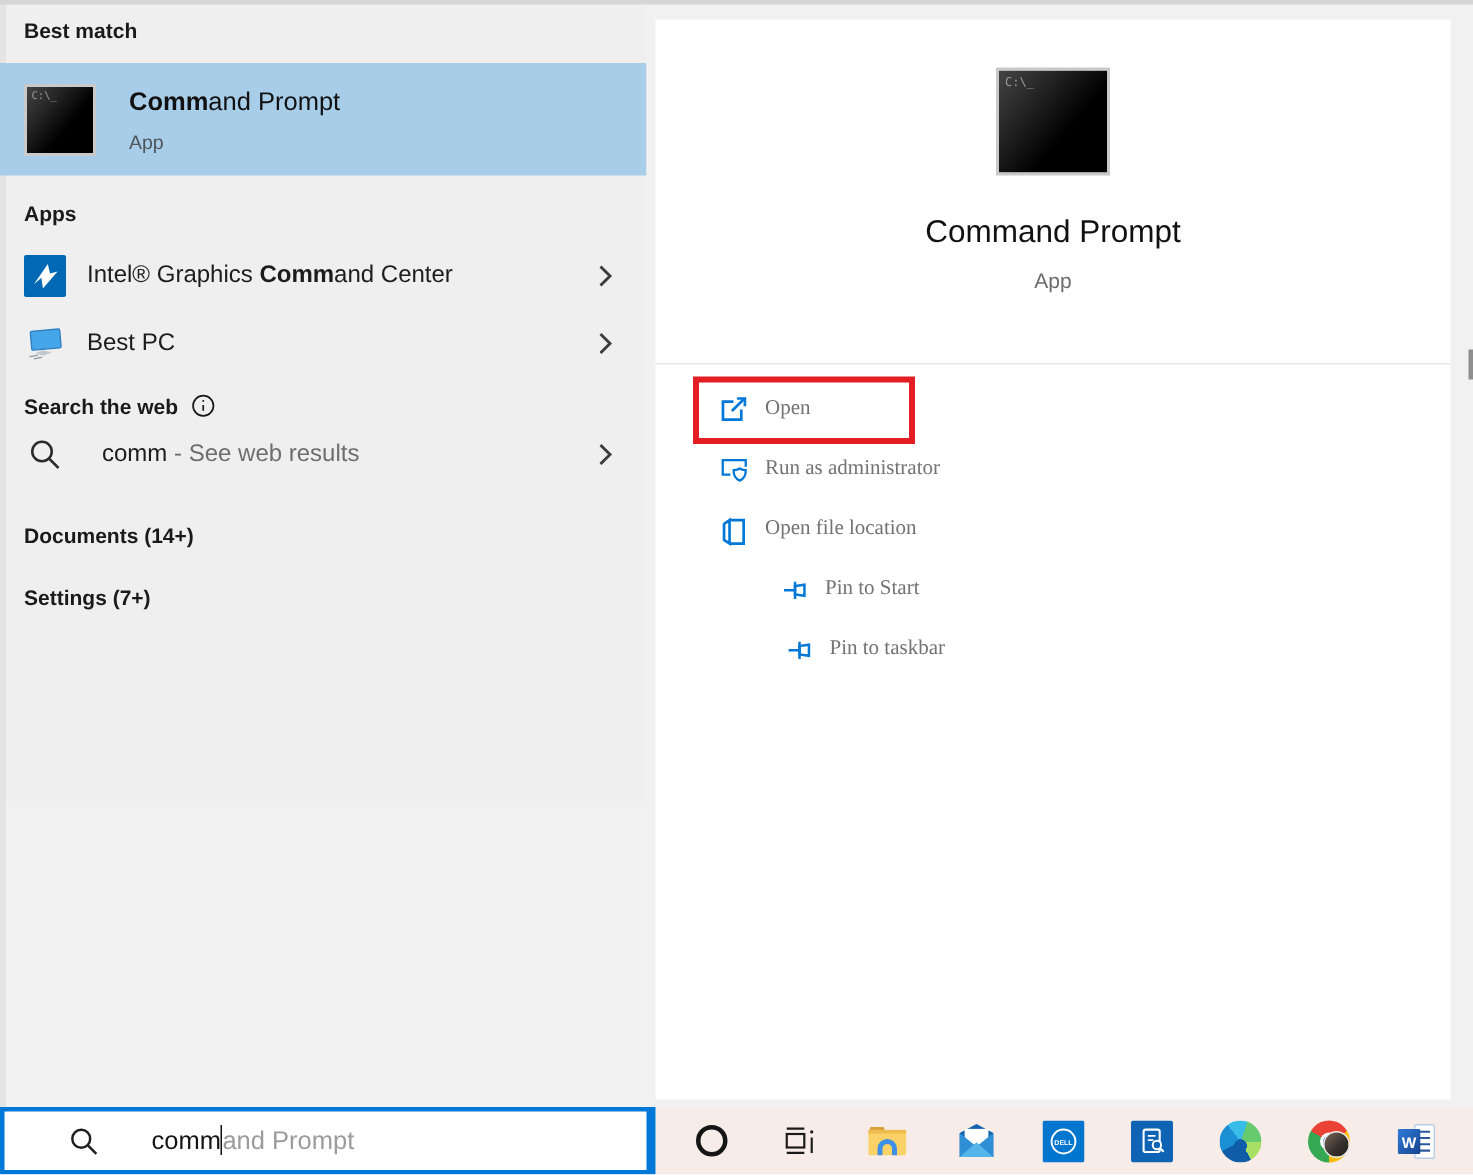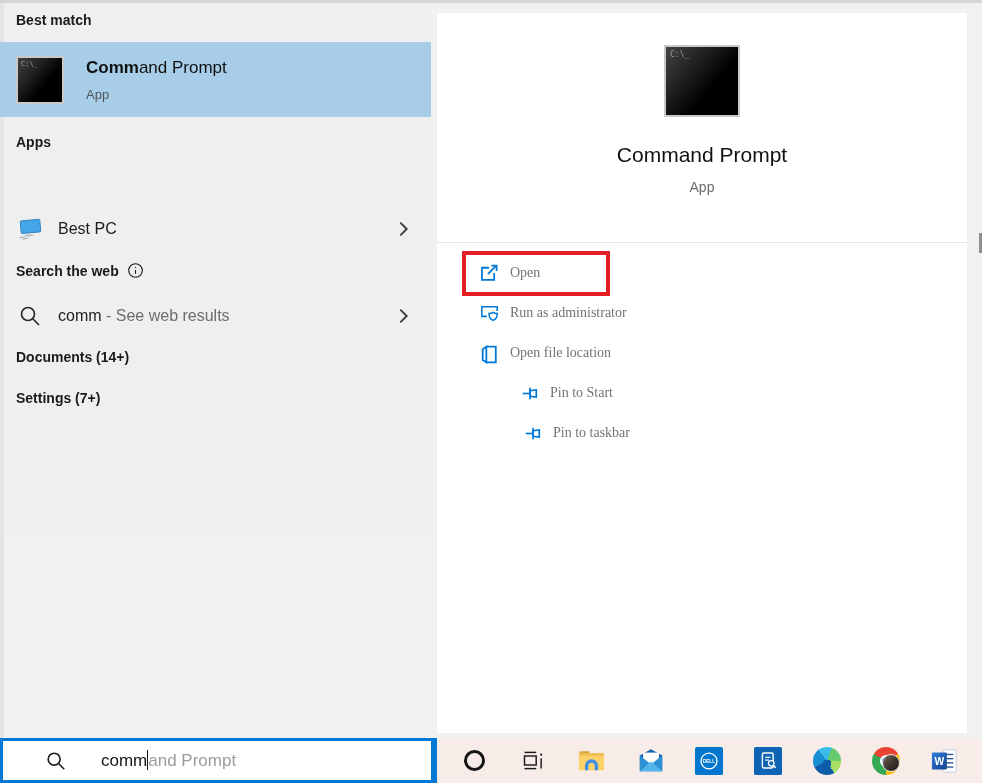--- a/index.html
+++ b/index.html
@@ -80,20 +80,34 @@
       <div class="hl-text">
         <div class="hl-title"><span class="bold">Comm</span><span>and Prompt</span></div>
         <div class="hl-sub">App</div>
       </div>
     </div>
 
     <div class="sec-header" style="top:134px;">
       <span>Apps</span>
     </div>
 
+    <div class="list-row" style="top:161px;">
+      <div class="li-icon">
+        <svg width="28" height="28" viewBox="0 0 30 30">
+            <rect width="30" height="30" rx="1.5" fill="#0068b5"></rect>
+            <path d="M7 21 L17 6.5 L18.6 13.2 L24 11.8 L13.5 24 L12.4 16.2 Z" fill="#ffffff"></path>
+          </svg>
+      </div>
+      <div class="li-text"><span>Intel® Graphics </span><span class="bold">Comm</span><span>and Center</span></div>
+      <div class="chev">
+        <svg width="11" height="17" viewBox="0 0 10 16" fill="none" stroke="#3c3c3c" stroke-width="1.8">
+            <polyline points="2,2 8,8 2,14"></polyline>
+          </svg>
+      </div>
+    </div>
 
     <div class="list-row" style="top:206px;">
       <div class="li-icon">
         <svg width="28" height="28" viewBox="0 0 30 30">
           <g transform="rotate(-5 15 12)">
               <rect x="5" y="5.5" width="21" height="13.5" rx="1" fill="#45a6ea" stroke="#2d7fc0" stroke-width="1"></rect>
             </g>
           <path d="M8 22 l5.5 -2.2 l6.5 1.6 l-6 2.3 z" fill="#c3c8cd"></path>
           <g stroke="#9aa0a6" stroke-width="1">
               <line x1="4" y1="24.5" x2="10" y2="23.3"></line>
@@ -113,21 +127,21 @@
       <span>Search the web</span>
       <span style="display:inline-flex;">
         <svg width="17" height="17" viewBox="0 0 18 18" fill="none" stroke="#1a1a1a" stroke-width="1.2">
             <circle cx="9" cy="9" r="7.2"></circle>
             <line x1="9" y1="8.4" x2="9" y2="12.6"></line>
             <circle cx="9" cy="5.6" r="0.7" fill="#1a1a1a" stroke="none"></circle>
           </svg>
       </span>
     </div>
 
-    <div class="list-row" style="top:293px;">
+    <div class="list-row" style="top:280px;gap:10px;">
       <div class="li-icon">
         <svg width="24" height="24" viewBox="0 0 24 24" fill="none" stroke="#2b2b2b" stroke-width="1.7">
             <circle cx="10" cy="10" r="6.5"></circle>
             <line x1="15" y1="15" x2="21" y2="21"></line>
           </svg>
       </div>
       <div class="li-text"><span>comm</span><span class="dim"> - See web results</span></div>
       <div class="chev">
         <svg width="11" height="17" viewBox="0 0 10 16" fill="none" stroke="#3c3c3c" stroke-width="1.8">
             <polyline points="2,2 8,8 2,14"></polyline>

